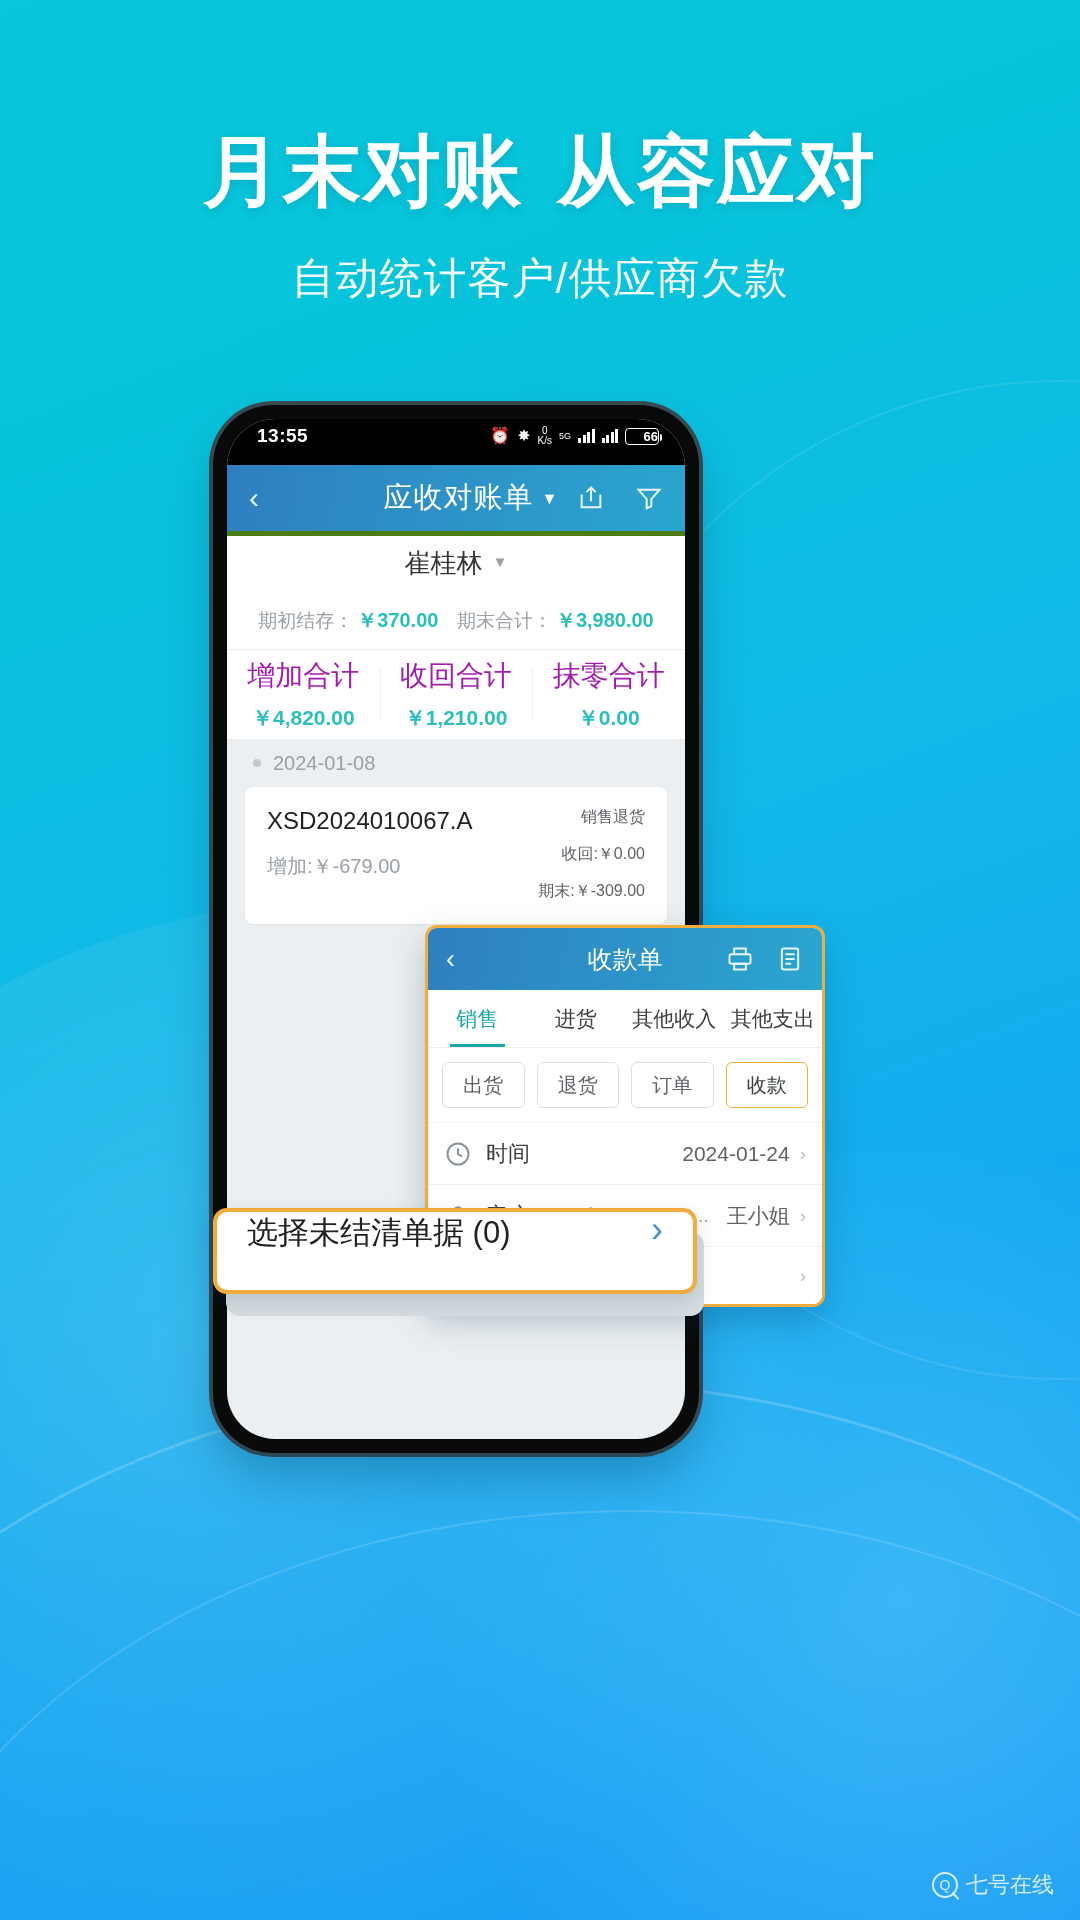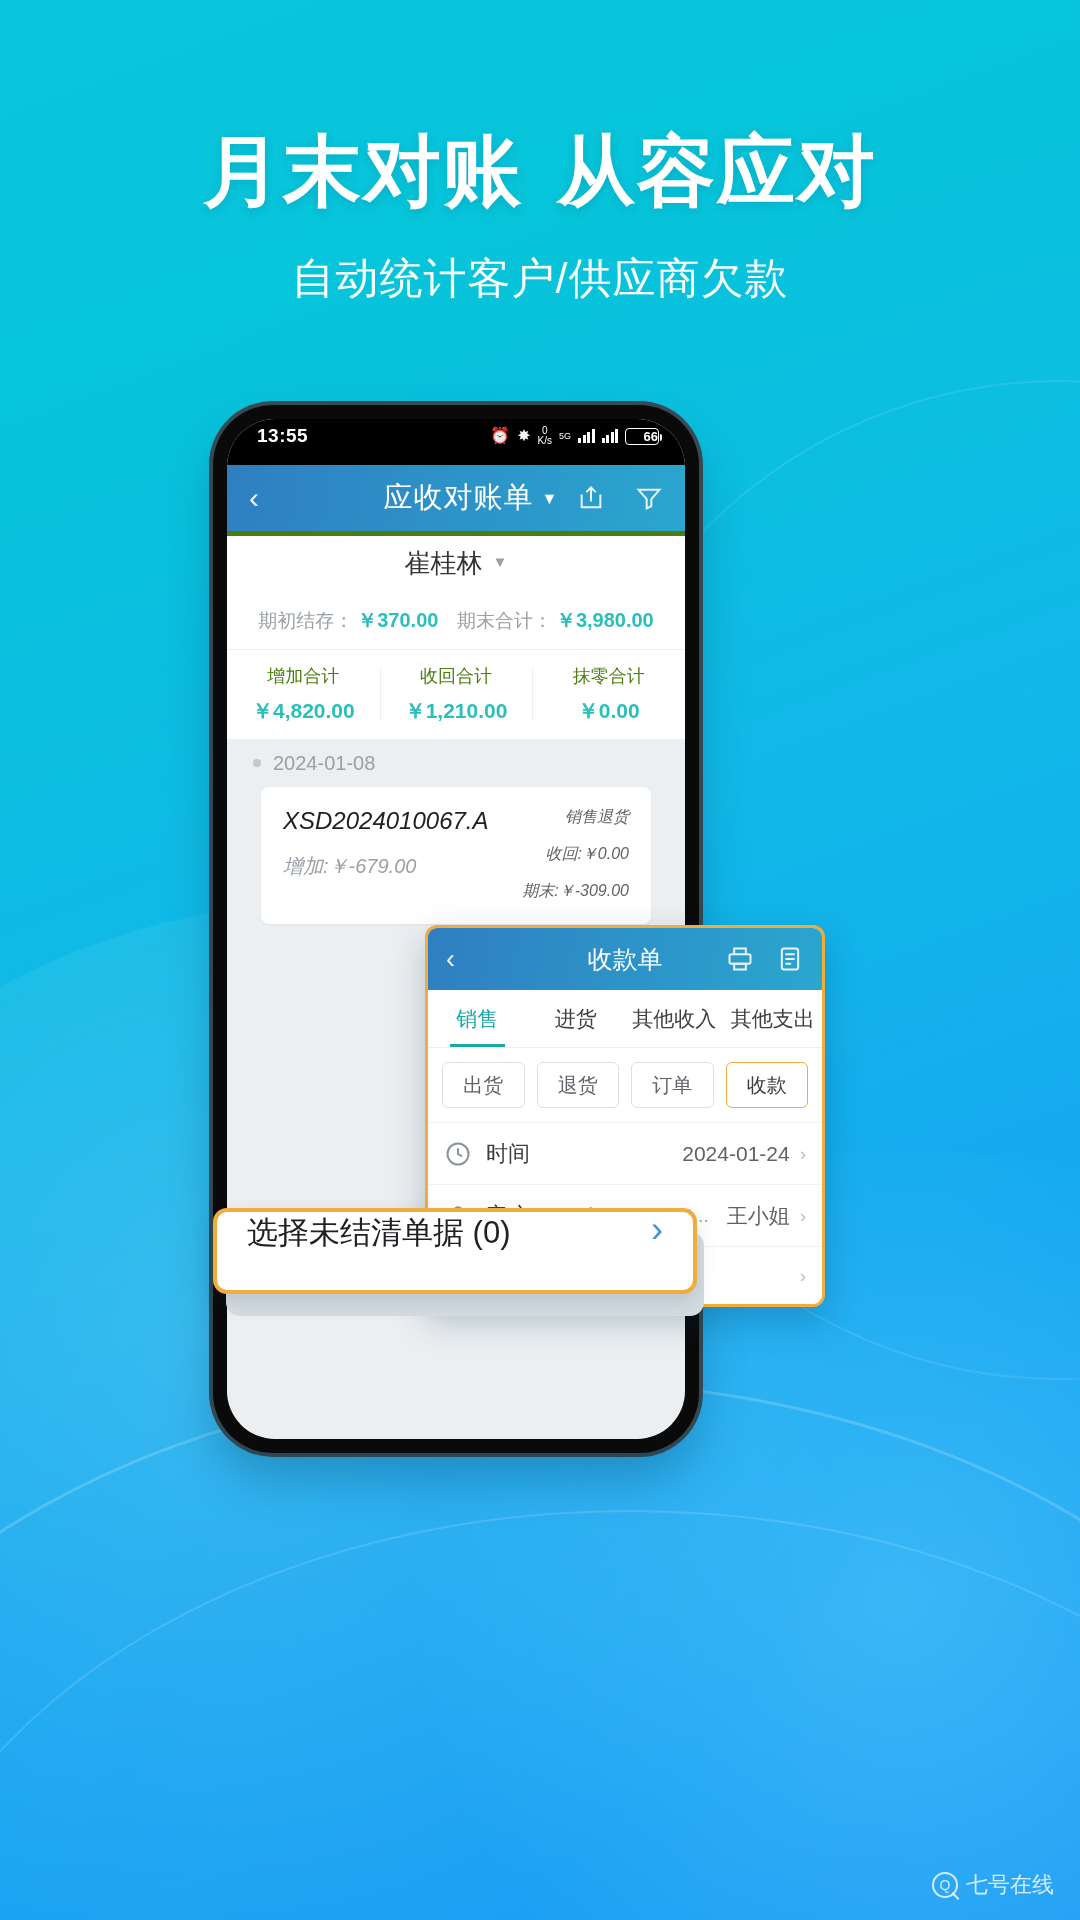--- a/index.html
+++ b/index.html
@@ -71,29 +71,29 @@
 
   .bal-row{height:58px;background:#fff;display:flex;align-items:center;
     justify-content:space-around;padding:0 22px;}
   .bal-row .lbl{font-size:19px;color:#9aa0a6;}
   .bal-row .val{font-size:20px;color:#2bbfbc;font-weight:bold;margin-left:4px;}
 
   .tot-row{height:90px;background:#fff;display:flex;border-top:1px solid #eee;}
   .tot{flex:1;display:flex;flex-direction:column;align-items:center;justify-content:center;gap:9px;
     position:relative;}
   .tot + .tot:before{content:"";position:absolute;left:0;top:18px;bottom:18px;width:1px;background:#eee;}
-  .tot .t-lbl{font-size:18px;color:#4d7c0f;}
+  .tot .t-lbl{font-size:28px;color:#a21caf;}
   .tot .t-val{font-size:21px;color:#2bbfbc;font-weight:bold;}
 
   .day-hdr{height:48px;background:#eceff1;display:flex;align-items:center;padding-left:26px;
     font-size:20px;color:#9aa0a6;}
   .day-hdr:before{content:"";width:8px;height:8px;border-radius:50%;background:#c3c9cc;margin-right:12px;}
 
-  .doc-card{margin:0 34px;background:#fff;border-radius:8px;padding:20px 22px 22px;
-    display:flex;justify-content:space-between;box-shadow:0 1px 2px rgba(0,0,0,.05);font-style:italic;}
+  .doc-card{margin:0 18px;background:#fff;border-radius:8px;padding:20px 22px 22px;
+    display:flex;justify-content:space-between;box-shadow:0 1px 2px rgba(0,0,0,.05);}
   .doc-left .doc-no{font-size:24px;color:#202124;margin-bottom:18px;}
   .doc-left .doc-add{font-size:20px;color:#9aa0a6;}
   .doc-right{text-align:right;display:flex;flex-direction:column;gap:16px;}
   .doc-right div{font-size:16px;color:#5f6368;}
 
   
   .panel{position:absolute;left:425px;top:925px;width:400px;z-index:9;
     background:#fff;border-radius:12px;overflow:hidden;
     box-shadow:0 14px 34px rgba(0,55,90,.26);border:3px solid #f0ac3c;}
   .panel-bar{height:62px;background:linear-gradient(100deg,#2f7fc0,#2aa6cf);

